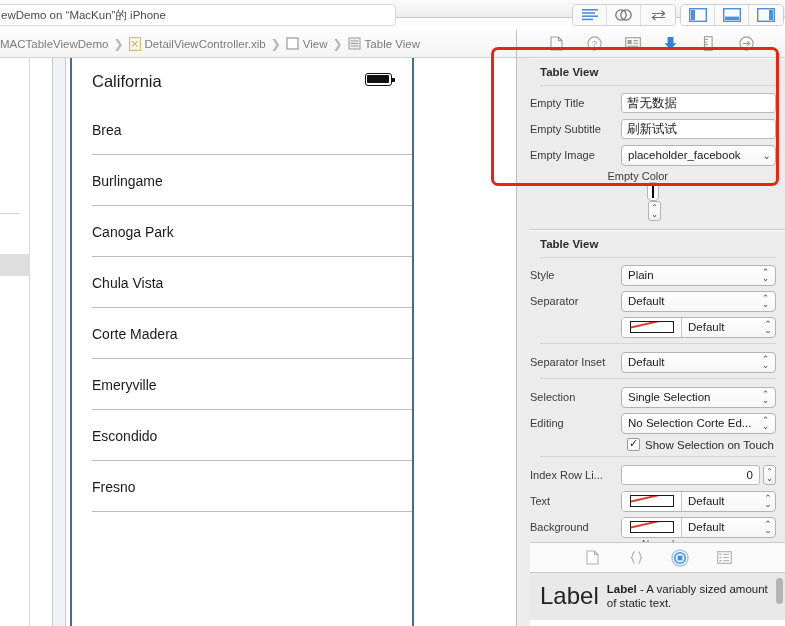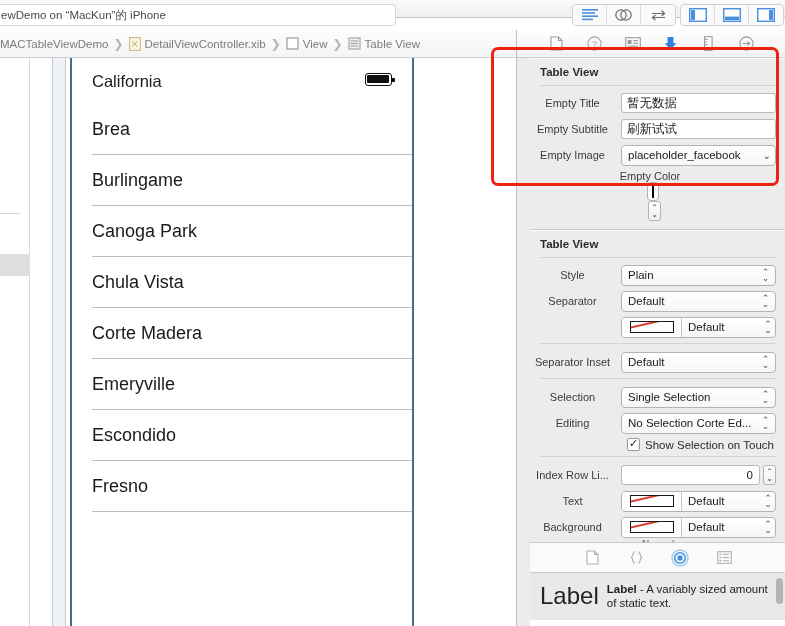--- a/index.html
+++ b/index.html
@@ -98,21 +98,21 @@
     content: ""; position: absolute; right: -3.5px; top: 3.6px;
     width: 2.2px; height: 4.5px; background: #111; border-radius: 0 1px 1px 0;
   }
   .tv-row {
     height: 51px; display: flex; align-items: center; padding-left: 20px;
     position: relative; background: #ffffff;
   }
   .tv-row .sep {
     position: absolute; left: 20px; right: 0; bottom: 0; height: 1px; background: #bcbcbc;
   }
-  .tv-row-label { font-size: 18px; color: #1a1a1a; }
+  .tv-row-label { font-size: 14px; color: #1a1a1a; }
 
   
   #inspector {
     position: absolute; left: 516px; top: 30px; width: 269px; height: 596px;
     background: #ececec; border-left: 1px solid #bfbfbf;
   }
   #insp-tabs {
     position: absolute; left: 0; top: 0; width: 269px; height: 28px;
     background: linear-gradient(#fdfdfd, #f2f2f2);
     border-bottom: 1px solid #cfcfcf;
@@ -146,21 +146,21 @@
     font-size: 11.5px; font-weight: bold; color: #2b2b2b;
     padding: 7px 0 7px 10px;
   }
   .group-hr { height: 1px; background: #d4d4d4; margin: 0 10px 6px 10px; }
 
   .row {
     display: flex; align-items: center; min-height: 22px; margin-bottom: 4px;
     padding-right: 10px;
   }
   .row-label {
-    width: 91px; text-align: center; padding-right: 6px;
+    width: 91px; text-align: left; padding-right: 6px;
     font-size: 11px; color: #3a3a3a; white-space: nowrap; overflow: hidden;
   }
   .field {
     flex: 1; height: 20px; background: #ffffff;
     border: 1px solid #b9b9b9; border-radius: 3px;
     display: flex; align-items: center; padding: 0 5px;
     font-size: 11.5px; color: #1b1b1b;
   }
   .field.cn { font-size: 12.5px; }
   .popup {

